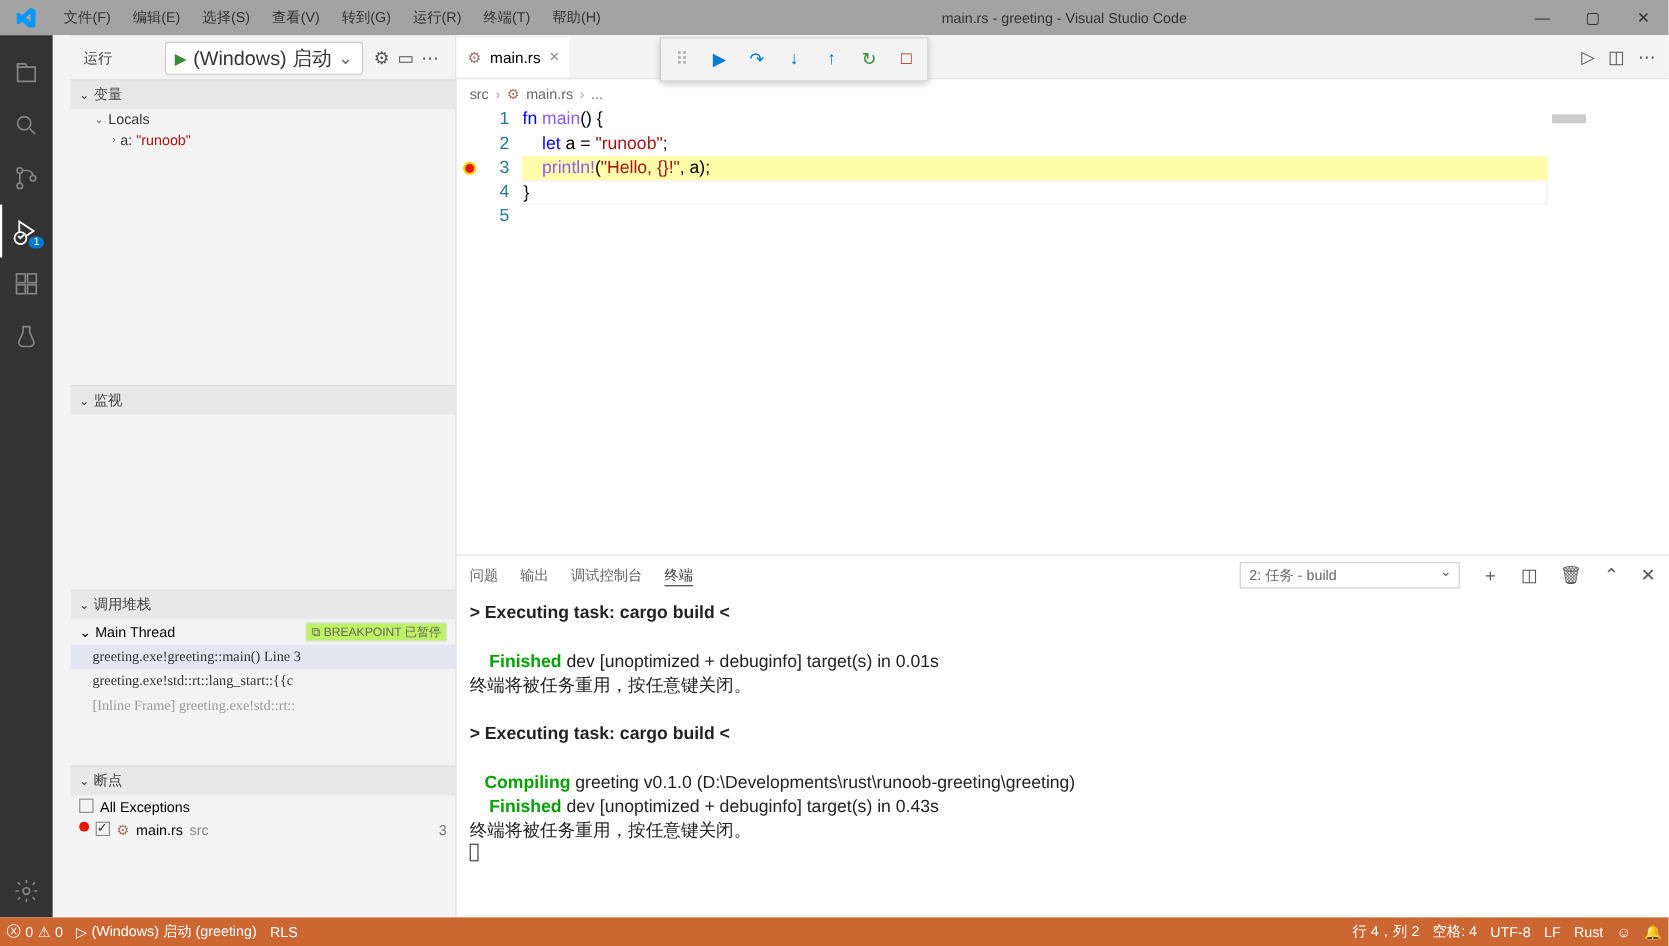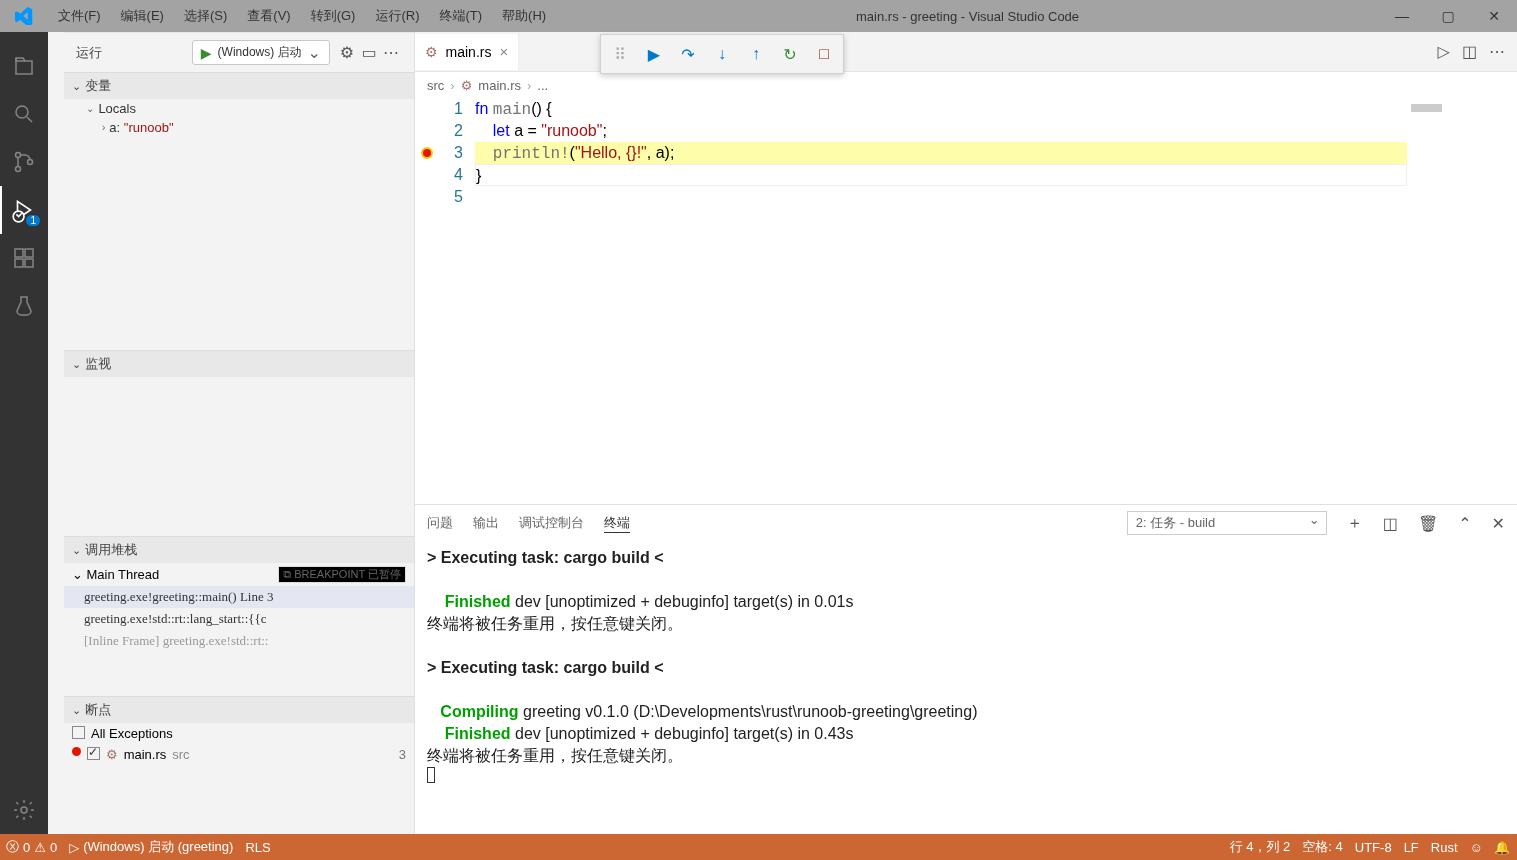--- a/index.html
+++ b/index.html
@@ -14,39 +14,39 @@
 .activity-bar .ab-icon { width: 48px; height: 48px; display: flex; align-items: center; justify-content: center; color: #858585; position: relative; }
 .activity-bar .ab-icon.active { color: #fff; }
 .activity-bar .ab-icon.active::before { content: ""; position: absolute; left: 0; top: 0; bottom: 0; width: 2px; background: #fff; }
 .activity-bar .badge { position: absolute; bottom: 8px; right: 8px; background: #007acc; color: #fff; border-radius: 8px; font-size: 10px; padding: 0 4px; }
 .activity-bar .spacer { flex: 1; }
 .side-panel { width: 367px; background: #f3f3f3; display: flex; flex-direction: column; border-right: 1px solid #e0e0e0; padding-left: 16px; }
 .sp-header { height: 40px; display: flex; align-items: center; padding: 0 12px; border-top: 1px solid #e7e7e7; }
 .sp-header .label { font-size: 13px; color: #444; flex: 1; }
 .sp-run-select { display: flex; align-items: center; border: 1px solid #c8c8c8; background: #fff; padding: 2px 8px; border-radius: 3px; margin-right: 6px; }
 .sp-run-select .play { color: #388a34; margin-right: 6px; font-size: 14px; }
-.sp-run-select .txt { font-size: 12px; color: #333; margin-right: 6px; }
+.sp-run-select .txt { font-size: 18px; color: #333; margin-right: 6px; }
 .sp-header .hicon { width: 22px; text-align: center; color: #555; font-size: 16px; }
 .section-head { background: #e8e8e8; color: #444; font-size: 13px; padding: 4px 8px; display: flex; align-items: center; border-top: 1px solid #dcdcdc; }
 .section-head .chev { margin-right: 4px; font-size: 11px; }
 .section-body { font-size: 13px; color: #333; font-family: Consolas, monospace; }
 .section-body .row { padding: 2px 8px; display: flex; align-items: center; }
 .section-body .row.indent1 { padding-left: 22px; }
 .section-body .row.indent2 { padding-left: 38px; }
 .section-body .chev-sm { font-size: 10px; color: #666; margin-right: 4px; }
 .sp-block { display: flex; flex-direction: column; }
 .sp-vars { height: 278px; }
 .sp-watch { height: 186px; }
 .sp-callstack { height: 160px; overflow: hidden; }
 .sp-break { flex: 1; }
 .cs-row { padding: 3px 10px 3px 20px; font-family: Liberation Serif, serif; font-size: 13px; color: #333; white-space: nowrap; overflow: hidden; }
 .cs-row.selected { background: #e4e6f1; }
 .cs-row.dim { color: #9a9a9a; }
 .mt-head { display: flex; align-items: center; padding: 3px 8px; font-size: 13px; }
-.mt-head .tag { margin-left: auto; background: #000000; border: 1px solid #ddd; font-size: 11px; padding: 0 4px; color: #666; }
+.mt-head .tag { margin-left: auto; background: #bef264; border: 1px solid #ddd; font-size: 11px; padding: 0 4px; color: #666; }
 .bp-row { display: flex; align-items: flex-start; padding: 3px 8px; font-size: 13px; gap: 6px; }
 .bp-row .chk { width: 13px; height: 13px; border: 1px solid #888; display: inline-block; position: relative; }
 .bp-row .chk.checked::after { content: "✓"; position: absolute; top: -3px; left: 0; font-size: 12px; color: #333; }
 .bp-row .dot { width: 9px; height: 9px; border-radius: 50%; background: #e51400; }
 .bp-row .num { margin-left: auto; color: #777; }
 .editor-area { flex: 1; display: flex; flex-direction: column; min-width: 0; }
 .tabs-row { height: 40px; background: #f3f3f3; display: flex; align-items: center; position: relative; border-bottom: 1px solid #e5e5e5; }
 .tab { height: 36px; background: #fff; display: flex; align-items: center; padding: 0 10px; gap: 8px; font-size: 14px; border-right: 1px solid #eee; }
 .tab .fi { color: #a6736c; }
 .tab .close { color: #888; font-size: 15px; }
@@ -58,21 +58,21 @@
 .breadcrumb .sep { color: #aaa; }
 .code-area { flex: 1; display: flex; position: relative; font-family: Consolas, monospace; font-size: 16px; min-height: 0; }
 .gutter { width: 60px; text-align: right; color: #237893; padding-right: 12px; position: relative; }
 .gutter .ln { height: 22px; line-height: 22px; }
 .gutter .bp-glyph { position: absolute; left: 6px; width: 12px; height: 12px; border-radius: 50%; background: #e51400; border: 2px solid #ffcc00; top: 49px; }
 .code-lines { flex: 1; position: relative; }
 .code-lines .cl { height: 22px; line-height: 22px; white-space: pre; }
 .code-lines .highlight { background: #fdfdaa; }
 .code-lines .cur-line-border { border: 1px solid #eee; }
 .kw { color: #0000ff; }
-.fnname { color: #737373; font-family: Liberation Mono, monospace; }
+.fnname { color: #8b5cf6; }
 .str { color: #a31515; }
 .minimap { width: 110px; }
 .bottom-panel { height: 330px; border-top: 1px solid #e0e0e0; display: flex; flex-direction: column; }
 .bp-tabs { height: 36px; display: flex; align-items: center; padding: 0 12px; gap: 20px; font-size: 13px; color: #666; }
 .bp-tabs .bpt.active { color: #333; border-bottom: 1px solid #333; }
 .bp-tabs .spacer { flex: 1; }
 .bp-tabs .term-sel { border: 1px solid #ccc; padding: 2px 24px 2px 8px; background: #fff; font-size: 13px; position: relative; width: 200px; }
 .bp-tabs .term-sel::after { content: "⌄"; position: absolute; right: 6px; top: 0; color: #666; }
 .bp-tabs .picon { color: #555; font-size: 16px; }
 .terminal-body { flex: 1; font-family: Consolas, monospace; font-size: 16px; padding: 6px 12px; line-height: 22px; color: #222; overflow: hidden; }

